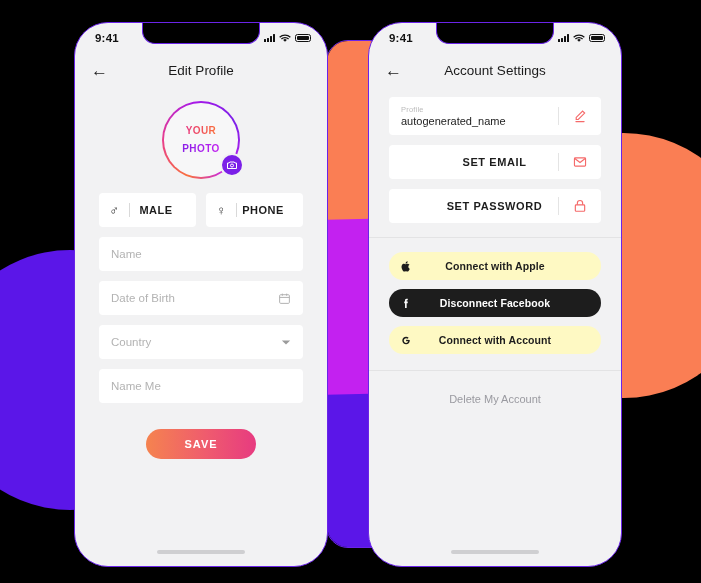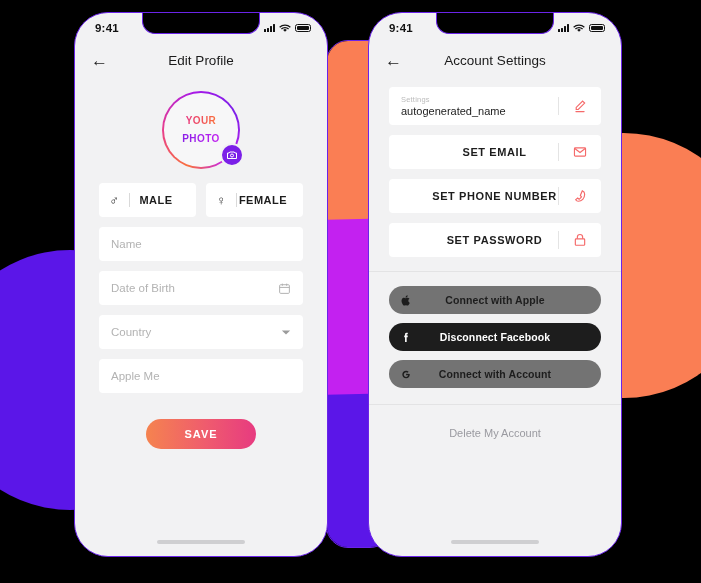--- a/index.html
+++ b/index.html
@@ -22,21 +22,21 @@
     border-radius: 22px; overflow: hidden;
     border: 1.5px solid #6A24E8;
     display: flex; flex-direction: column;
   }
   .mid-seg-1 { background: #FA7E54; height: 35.5%; }
   .mid-seg-2 { background: #C321F0; height: 34.5%; transform: skewY(-1.2deg); margin-top:-2px; }
   .mid-seg-3 { background: #5B16E8; flex: 1; }
 
   
   .phone {
-    position: absolute; top: 12px; width: 254px; height: 545px;
+    position: absolute; top: 22px; width: 254px; height: 545px;
     background: #F2F2F3; border-radius: 34px;
     border: 1.5px solid #6A24E8;
     overflow: hidden; display: flex; flex-direction: column;
   }
   .phone-left  { left: 74px; }
   .phone-right { left: 368px; }
 
   
   .notch {
     position: absolute; top: -1px; left: 50%; transform: translateX(-50%);
@@ -150,21 +150,21 @@
   .action-card { height: 34px; padding-left: 0; }
   .action-label {
     flex: 1; text-align: center; font-size: 11px; font-weight: bold;
     color: #1d1d1d; letter-spacing: .6px; padding-left: 42px;
   }
 
   .rdivider { height: 1px; background: #e3e3e4; margin: 14px 0 0; }
 
   .social-wrap { padding: 14px 20px 0; display: flex; flex-direction: column; gap: 9px; }
   .social-btn {
-    height: 28px; border-radius: 14px; background: #737373; display: flex;
+    height: 28px; border-radius: 14px; background: #fef9c3; display: flex;
     align-items: center; cursor: pointer; position: relative;
   }
   .social-btn.dark { background: #1d1d1d; }
   .social-icon { width: 34px; display: flex; align-items: center; justify-content: center; }
   .social-icon svg { width: 12px; height: 13px; }
   .social-label {
     flex: 1; text-align: center; font-size: 10.5px; font-weight: bold;
     color: #1d1d1d; padding-right: 34px; letter-spacing: .1px;
   }
   .social-btn.dark .social-label { color: #fff; }
@@ -239,21 +239,21 @@
 
         <div class="gender-row">
           <div class="gender-btn">
             <div class="gender-sym">♂</div>
             <div class="gdiv"></div>
             <div class="gender-label">MALE</div>
           </div>
           <div class="gender-btn">
             <div class="gender-sym">♀</div>
             <div class="gdiv"></div>
-            <div class="gender-label">FEMALE</div>
+            <div class="gender-label">PHONE</div>
           </div>
         </div>
 
         <div class="field">
           <span class="ph">Name</span>
         </div>
 
         <div class="field">
           <span class="ph">Date of Birth</span>
           <span class="tail">
@@ -267,21 +267,21 @@
         <div class="field">
           <span class="ph">Country</span>
           <span class="tail">
             <svg viewBox="0 0 12 8" width="10" height="7">
               <path d="M1 1.5 6 6.5 11 1.5z" fill="#9b9b9b"></path>
             </svg>
           </span>
         </div>
 
         <div class="field">
-          <span class="ph">Apple Me</span>
+          <span class="ph">Name Me</span>
         </div>
 
         <div class="save-btn">SAVE</div>
       </div>
 
       <div class="home-ind"></div>
     </div>
   </div>
 
   <div class="phone phone-right">
@@ -309,21 +309,21 @@
       <div class="back-arrow">←</div>
       <div class="nav-title">Account Settings</div>
     </div>
 
     <div class="screen">
 
       <div class="rsection">
 
         <div class="card username-card">
           <div class="username-texts">
-            <div class="uname-label">Settings</div>
+            <div class="uname-label">Profile</div>
             <div class="uname-value">autogenerated_name</div>
           </div>
           <div class="card-divider"></div>
           <div class="card-icon">
             <svg viewBox="0 0 24 24" fill="none" stroke="#F56A6A" stroke-width="2" stroke-linecap="round">
               <path d="M16.5 3.5 20 7 9 18H5.5V14.5z"></path>
               <path d="M5 21.5h14"></path>
             </svg>
           </div>
         </div>
@@ -332,29 +332,20 @@
           <div class="action-label">SET EMAIL</div>
           <div class="card-divider"></div>
           <div class="card-icon">
             <svg viewBox="0 0 24 24" fill="none" stroke="#F56A6A" stroke-width="2" stroke-linejoin="round">
               <rect x="2.5" y="5" width="19" height="14" rx="1.5"></rect>
               <path d="m3 6 9 7 9-7"></path>
             </svg>
           </div>
         </div>
 
-        <div class="card action-card">
-          <div class="action-label">SET PHONE NUMBER</div>
-          <div class="card-divider"></div>
-          <div class="card-icon">
-            <svg viewBox="0 0 24 24" fill="none" stroke="#F56A6A" stroke-width="2" stroke-linecap="round">
-              <path d="M16 3c2.5 1 4 3 4 6 0 7-5 12-11 12-2 0-3.5-1-4.5-2.5l3.5-3 2.5 2c1.5-1 3-2.5 4-4l-2-2.5z"></path>
-            </svg>
-          </div>
-        </div>
 
         <div class="card action-card">
           <div class="action-label">SET PASSWORD</div>
           <div class="card-divider"></div>
           <div class="card-icon">
             <svg viewBox="0 0 24 24" fill="none" stroke="#F56A6A" stroke-width="2" stroke-linejoin="round">
               <rect x="4" y="10" width="16" height="11" rx="1.5"></rect>
               <path d="M7.5 10V7a4.5 4.5 0 0 1 9 0v3"></path>
             </svg>
           </div>

